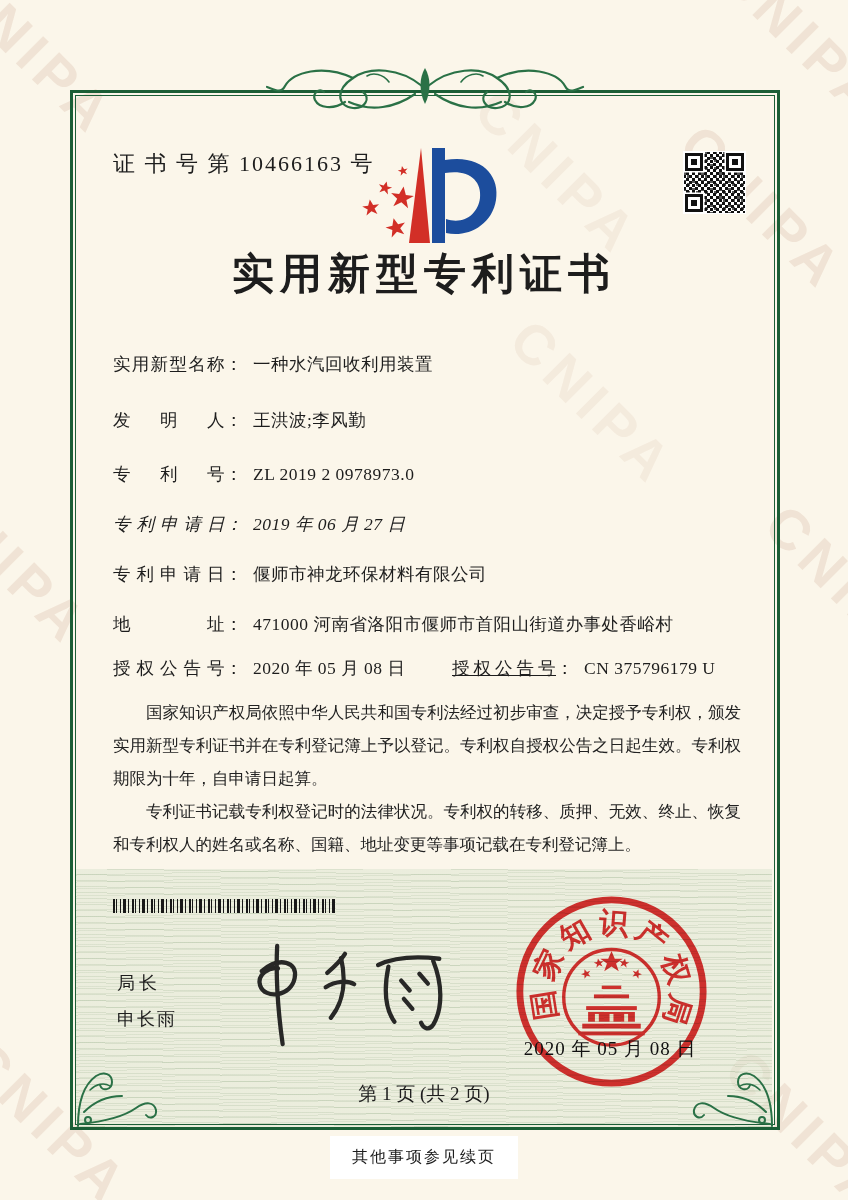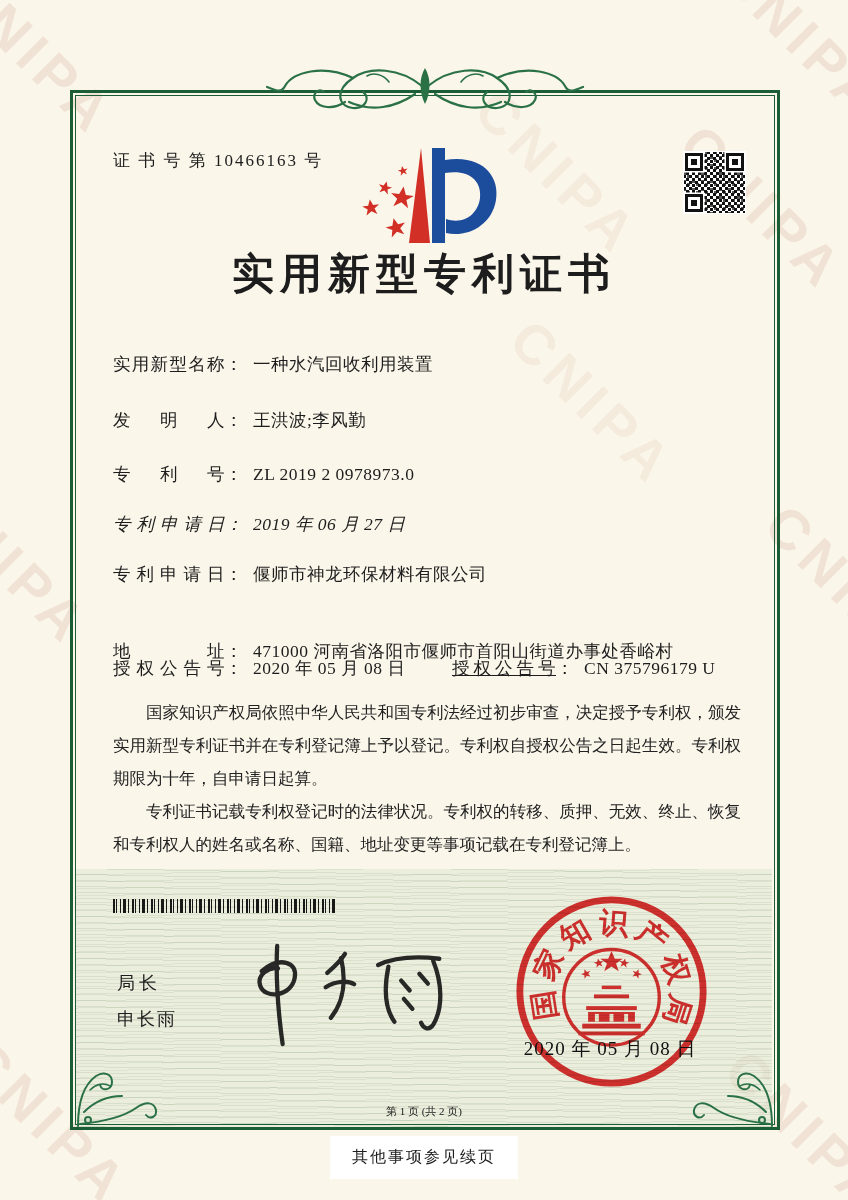--- a/index.html
+++ b/index.html
@@ -41,21 +41,21 @@
       repeating-linear-gradient(1deg, rgba(110,145,100,.16) 0 1px, rgba(0,0,0,0) 1px 6px),
       repeating-linear-gradient(-1.2deg, rgba(110,145,100,.12) 0 1px, rgba(0,0,0,0) 1px 7px),
       linear-gradient(rgba(222,230,210,.55), rgba(222,230,210,.55));
   }
   
   .flourish-top{position:absolute;left:265px;top:56px;}
   .flourish-bl{position:absolute;left:74px;top:1068px;}
   .flourish-br{position:absolute;left:691px;top:1068px;transform:scaleX(-1);}
   
   .cert-no{
-    position:absolute;left:113px;top:149px;font-size:17px;letter-spacing:2px;
+    position:absolute;left:113px;top:149px;font-size:22px;letter-spacing:2px;
   }
   .logo{position:absolute;left:352px;top:140px;}
   .qr{position:absolute;left:683px;top:151px;}
   .title{
     position:absolute;left:0;top:246px;width:100%;text-align:center;
     font-size:42px;font-weight:700;letter-spacing:6px;
   }
   
   .field{
     position:absolute;left:113px;width:642px;font-size:17.5px;letter-spacing:.5px;
@@ -90,21 +90,21 @@
   }
   .director-title{position:absolute;left:117px;top:971px;font-size:18px;letter-spacing:4px;}
   .director-name{position:absolute;left:117px;top:1007px;font-size:18px;letter-spacing:2px;}
   .signature{position:absolute;left:240px;top:936px;}
   .seal{position:absolute;left:514px;top:894px;mix-blend-mode:multiply;}
   .seal-date{
     position:absolute;left:510px;top:1036px;width:200px;text-align:center;
     font-size:19px;letter-spacing:1px;color:#111;
   }
   .page-num{
-    position:absolute;left:0;top:1104px;width:100%;text-align:center;font-size:11px;
+    position:absolute;left:0;top:1081px;width:100%;text-align:center;font-size:19px;
   }
   .continuation{
     position:absolute;left:330px;top:1136px;background:#ffffff;
     padding:11px 22px;font-size:16px;letter-spacing:2px;
   }
 </style>
 </head>
 <body>
 
 <div class="page">
@@ -216,21 +216,21 @@
   </div>
   <div class="field" style="top:462px;">
     <span class="flabel">专利号</span><span class="colon">：</span><span class="fvalue">ZL 2019 2 0978973.0</span>
   </div>
   <div class="field" style="top:512px;font-style:italic;">
     <span class="flabel">专利申请日</span><span class="colon">：</span><span class="fvalue">2019 年 06 月 27 日</span>
   </div>
   <div class="field" style="top:562px;">
     <span class="flabel">专利申请日</span><span class="colon">：</span><span class="fvalue">偃师市神龙环保材料有限公司</span>
   </div>
-  <div class="field" style="top:639px;">
+  <div class="field" style="top:612px;">
     <span class="flabel">地址</span><span class="colon">：</span><span class="fvalue">471000 河南省洛阳市偃师市首阳山街道办事处香峪村</span>
   </div>
   <div class="field" style="top:656px;">
     <span class="flabel">授权公告号</span><span class="colon">：</span><span class="fvalue">2020 年 05 月 08 日</span>
     <span class="field-right">
       <span class="flabel2">授权公告号</span><span class="colon">：</span><span class="fvalue">CN 375796179 U</span>
     </span>
   </div>
 
   <div class="body-text">

